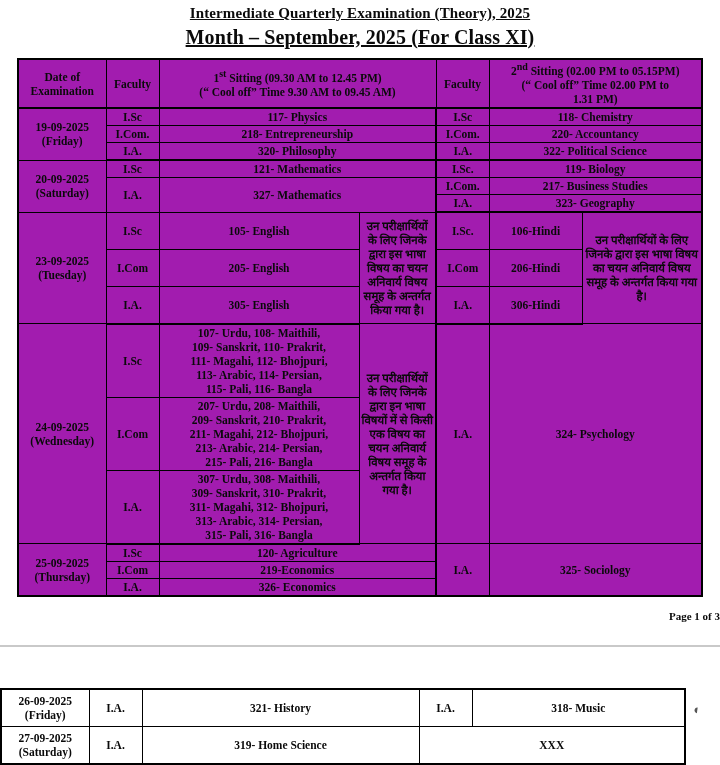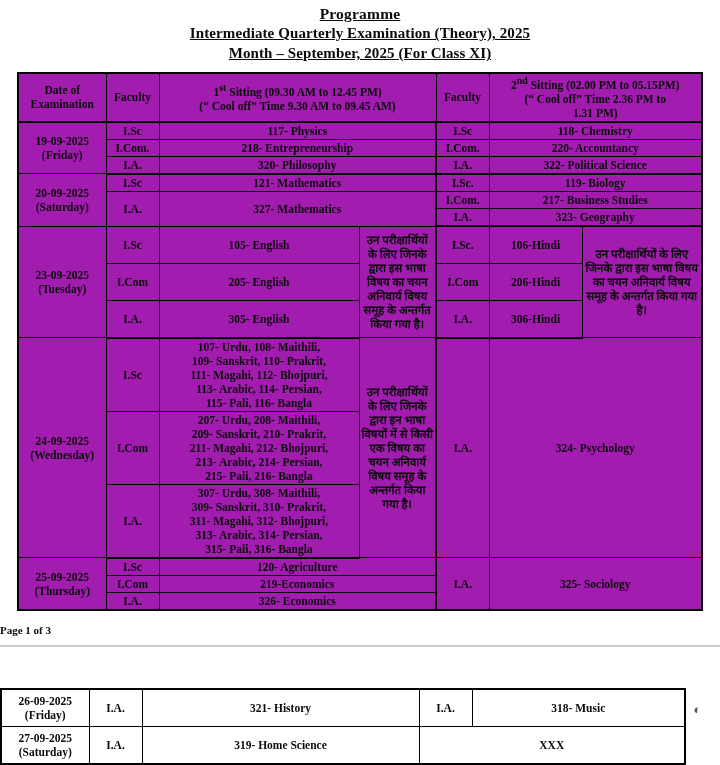--- a/index.html
+++ b/index.html
@@ -24,21 +24,21 @@
     text-align: center;
     padding-top: 4px;
   }
   .titles div {
     font-weight: bold;
     text-decoration: underline;
     line-height: 1.32;
   }
   .t1 { font-size: 15.5px; letter-spacing: .2px; }
   .t2 { font-size: 15px; letter-spacing: .1px; }
-  .t3 { font-size: 15px; letter-spacing: .1px; }
+  .t3 { font-size: 20px; letter-spacing: .1px; }
 
   table.sched {
     border-collapse: collapse;
     table-layout: fixed;
     margin: 8px auto 0 auto;
     width: 684px;
     background: #a21caf;
   }
   table.sched td, table.sched th {
     border: 1px solid #000;
@@ -75,21 +75,21 @@
     font-weight: bold;
     padding: 2px 3px;
   }
   .langlist {
     font-size: 11.2px;
     line-height: 1.30;
     font-weight: bold;
     padding: 3px 4px;
   }
   .pagenum {
-    text-align: left;
+    text-align: right;
     font-size: 11px;
     font-weight: bold;
     margin-top: 13px;
     font-family: "Liberation Serif", serif;
   }
   .page-gap {
     position: absolute;
     left: 0;
     top: 645px;
     width: 720px;
@@ -130,21 +130,20 @@
     font-family: "Liberation Serif", serif;
     transform: rotate(8deg);
   }
 </style>
 </head>
 <body>
 
 <div class="page">
 
   <div class="titles">
-    <div class="t1">Programme</div>
     <div class="t2">Intermediate Quarterly Examination (Theory), 2025</div>
     <div class="t3">Month – September, 2025 (For Class XI)</div>
   </div>
 
   <table class="sched">
     <colgroup>
       <col style="width:88px">
       <col style="width:53px">
       <col style="width:200px">
       <col style="width:77px">
@@ -156,21 +155,21 @@
       <tr>
         <th class="hdr date-cell" rowspan="1">Date of Examination</th>
         <th class="hdr">Faculty</th>
         <th class="hdr" colspan="2">
           <span><span>1</span><sup>st</sup><span> Sitting (09.30 AM to 12.45 PM)</span></span><br>
           <span>(“ Cool off” Time 9.30 AM to 09.45 AM)</span>
         </th>
         <th class="hdr sep-left">Faculty</th>
         <th class="hdr last-col" colspan="2">
           <span><span>2</span><sup>nd</sup><span> Sitting (02.00 PM to 05.15PM)</span></span><br>
-          <span>(“ Cool off” Time 2.36 PM to</span><br>
+          <span>(“ Cool off” Time 02.00 PM to</span><br>
           <span>1.31 PM)</span>
         </th>
       </tr>
     </thead>
     <tbody>
 
       <tr class="grp-top">
         <td class="date-cell" rowspan="3">
           <span>19-09-2025</span><br>
           <span>(Friday)</span>

